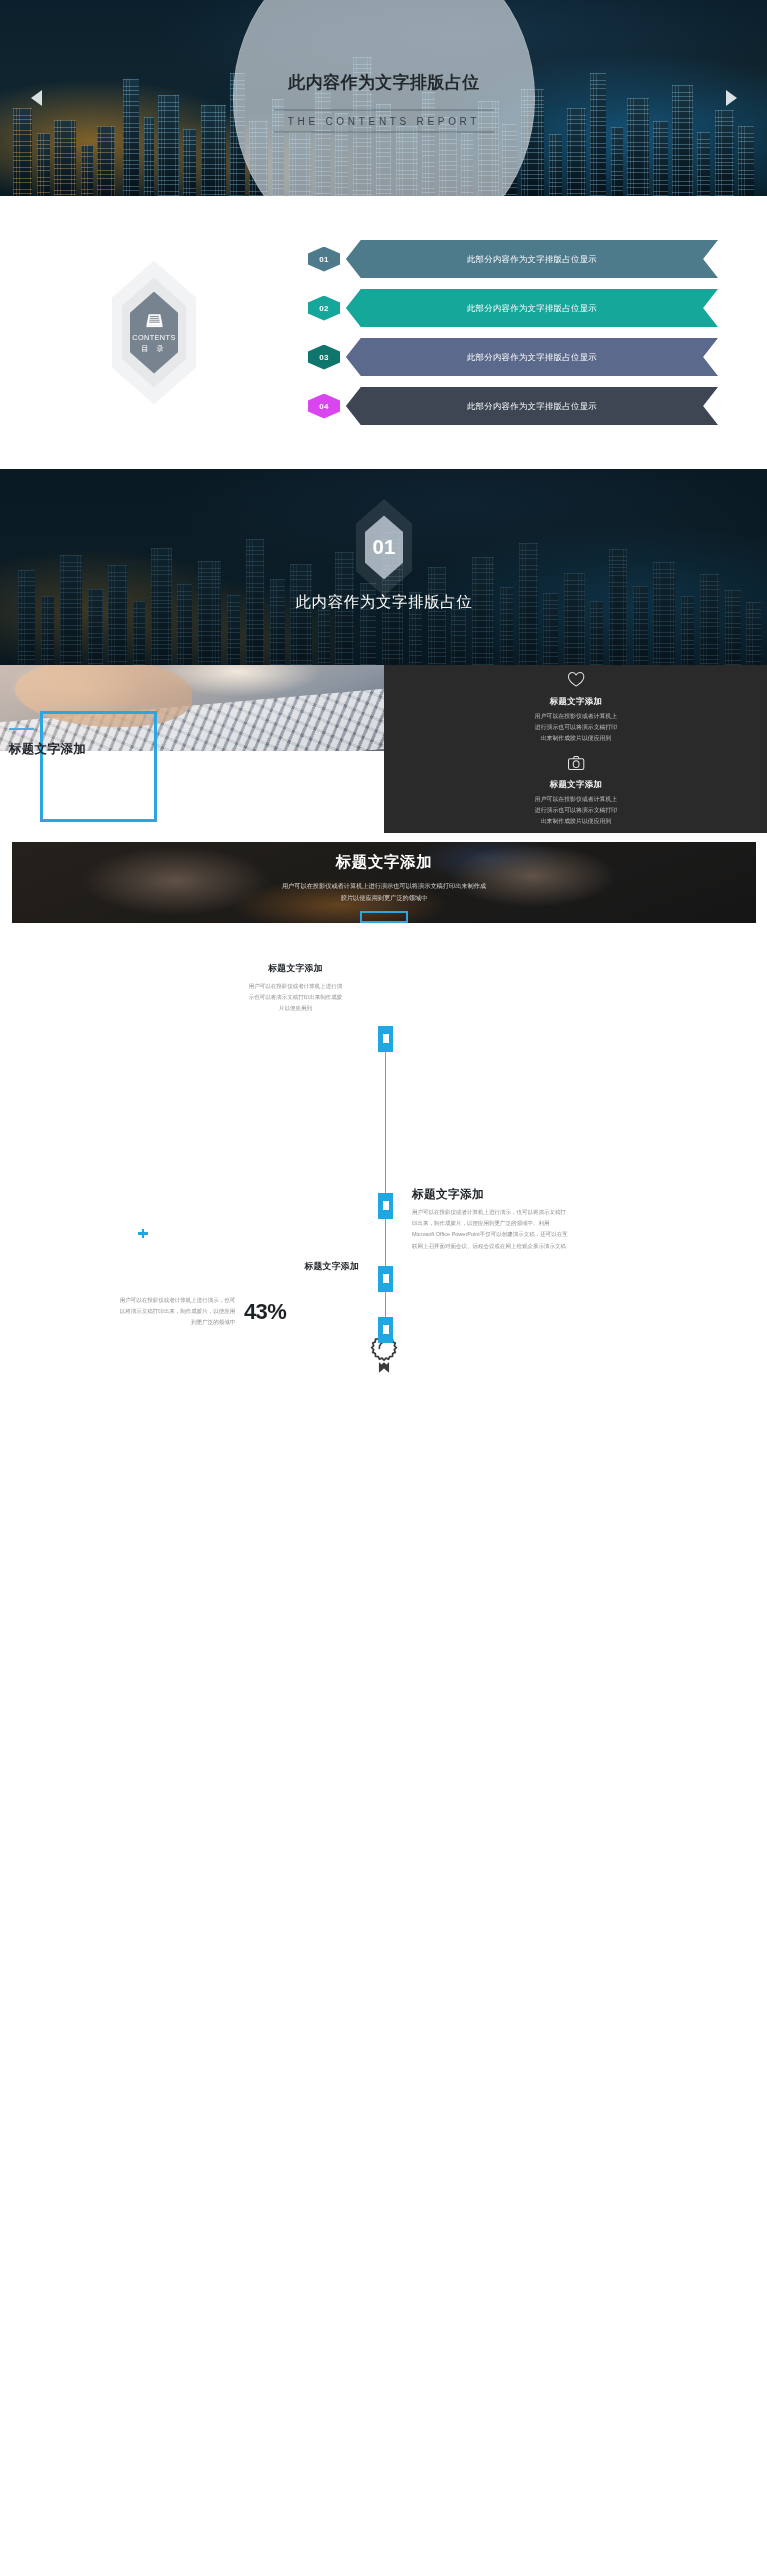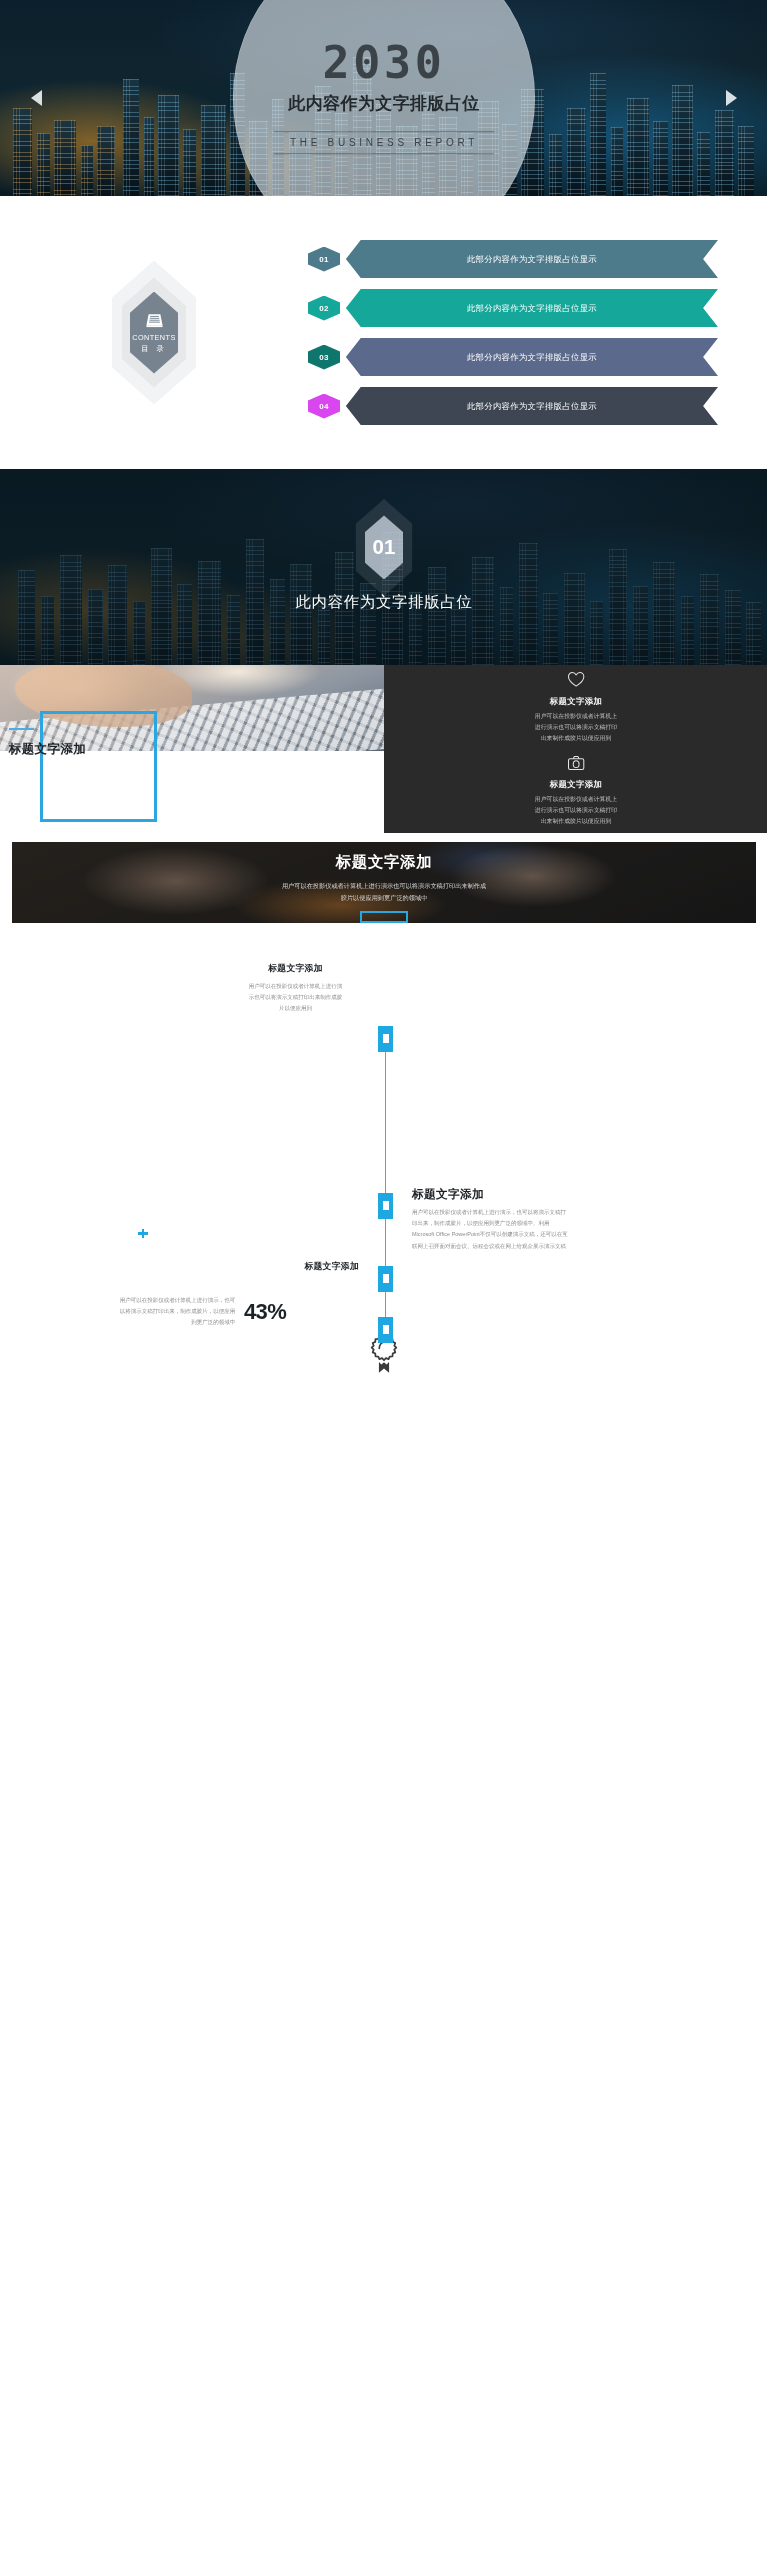--- a/index.html
+++ b/index.html
@@ -269,24 +269,23 @@
       <div class="bldg" style="left:653px;width:14.6px;height:75px;"></div>
       <div class="bldg" style="left:672px;width:20.5px;height:111px;"></div>
       <div class="bldg" style="left:697px;width:13px;height:64px;"></div>
       <div class="bldg" style="left:715px;width:19px;height:86px;"></div>
       <div class="bldg" style="left:738px;width:16px;height:70px;"></div>
     </div>
 
     <div class="cover-oval"></div>
 
     <div class="cover-inner">
-      <div class="cover-year">2030</div>
       <div class="cover-title">此内容作为文字排版占位</div>
       <div class="cover-rule"></div>
-      <div class="cover-sub">THE BUSINESS REPORT</div>
+      <div class="cover-sub">THE CONTENTS REPORT</div>
     </div>
 
     <div class="nav-arrow nav-left"></div>
     <div class="nav-arrow nav-right"></div>
   </section>
 
   <section class="slide-contents">
     <div class="contents-badge">
       <div class="hexo h1"></div>
       <div class="hexo h2"></div>

